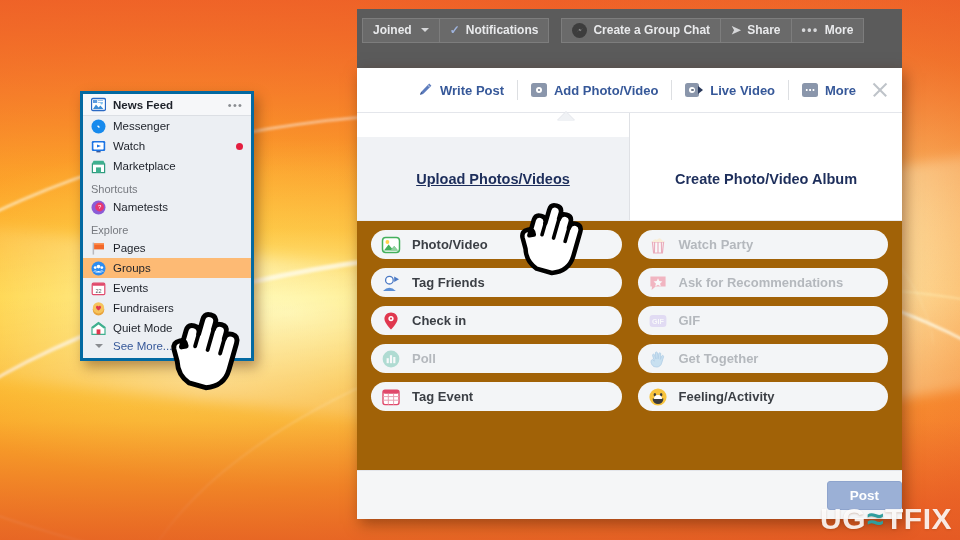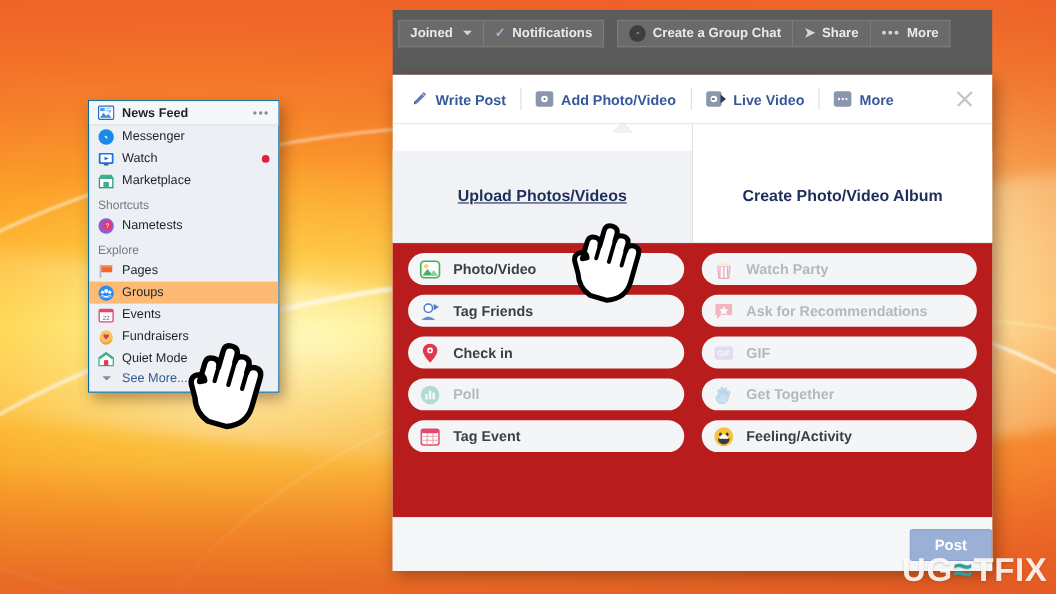--- a/index.html
+++ b/index.html
@@ -50,21 +50,21 @@
     position: absolute; left: -80px; top: 250px; width: 560px; height: 150px;
     background: linear-gradient(85deg, rgba(255,255,225,0) 0%, rgba(255,255,215,0.55) 50%, rgba(255,255,225,0) 100%);
     transform: rotate(6deg);
     filter: blur(7px);
   }
 
   
   #fb-nav {
     position: absolute; left: 80px; top: 91px; width: 174px;
     background: #eceff3;
-    border: 1px solid #0369a1;
+    border: 3px solid #0369a1;
     box-shadow: 4px 6px 12px rgba(90,40,10,0.45);
     font-size: 11.5px;
     color: #1d2129;
     z-index: 5;
   }
   .nav-row {
     display: flex; align-items: center; gap: 7px;
     height: 20px; padding: 0 8px;
     white-space: nowrap;
   }
@@ -126,20 +126,21 @@
     box-shadow: 3px 5px 14px rgba(80,30,5,0.5);
     z-index: 6;
     display: flex; flex-direction: column;
     font-size: 12.5px;
   }
   
   #tabrow {
     display: flex; align-items: center;
     height: 44px; padding: 0 12px 0 14px;
     position: relative;
+    margin-left: 44px;
   }
   .tab {
     display: flex; align-items: center; gap: 7px;
     padding: 0 13px; height: 28px;
     color: #365899; font-weight: bold; font-size: 13px;
     white-space: nowrap;
   }
   .tab:first-child { padding-left: 2px; }
   .tabsep { width: 1px; height: 20px; background: #dddfe2; }
   .tab-spacer { flex: 1; }
@@ -209,21 +210,21 @@
   }
   .caret-up::after {
     content: ""; position: absolute; left: -9px; top: -1.2px; width: 0; height: 0;
     border-left: 9px solid transparent; border-right: 9px solid transparent;
     border-bottom: 9px solid #e4e6eb; z-index: -1;
   }
 
   
   #optgrid {
     flex: 1; display: flex; padding: 9px 14px 6px 14px; gap: 16px;
-    border-top: 1px solid #e9ebee; background: #b91c1c; text-align: center;
+    border-top: 1px solid #e9ebee; background: #a16207; text-align: center;
   }
   .optcol { flex: 1; display: flex; flex-direction: column; gap: 9px; }
   .optrow {
     display: flex; align-items: center; gap: 11px;
     height: 29px; padding-left: 10px;
     background: #f3f5f7; border-radius: 15px;
     font-size: 13px; font-weight: bold; color: #3b3f45;
     white-space: nowrap;
   }
   .optrow.disabled { color: #b4b8bd; }

